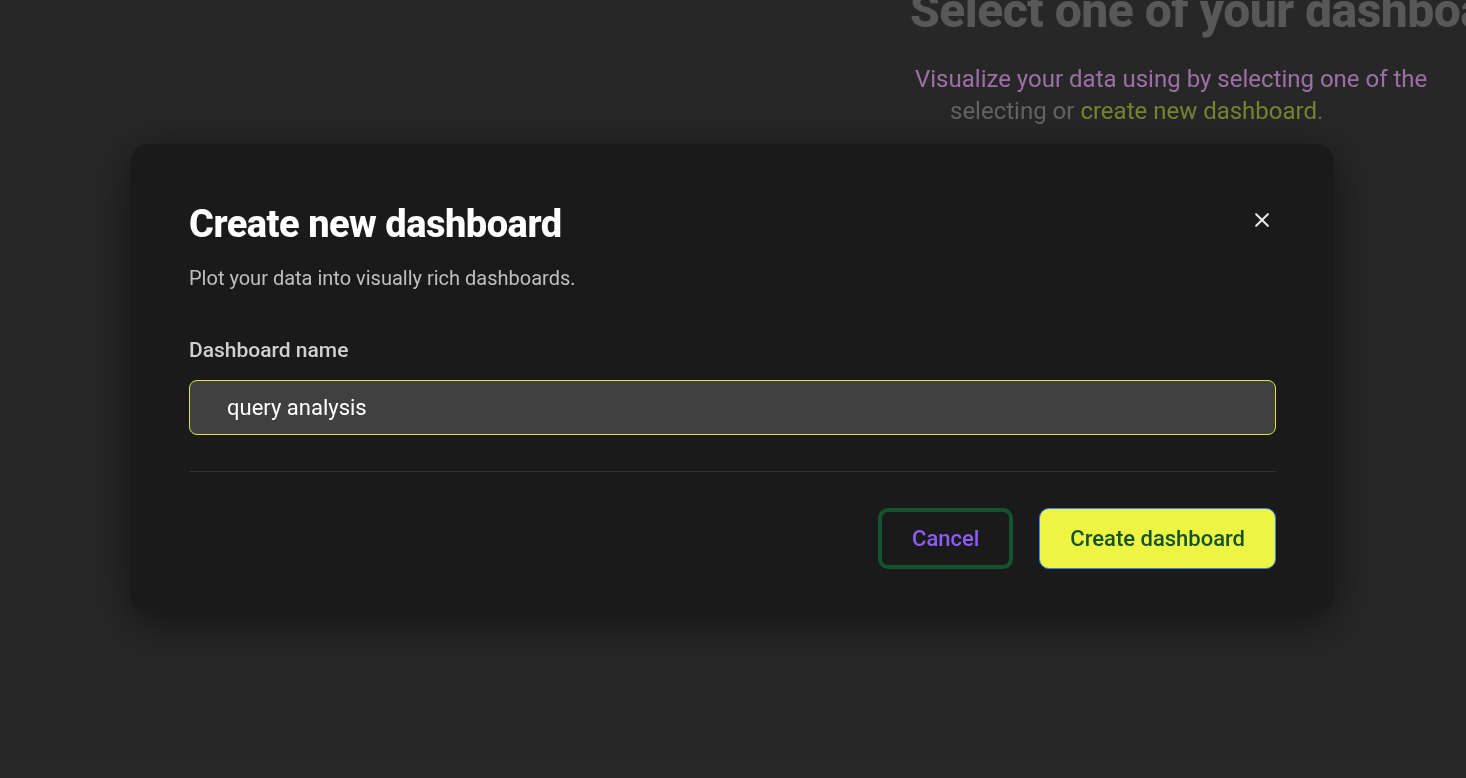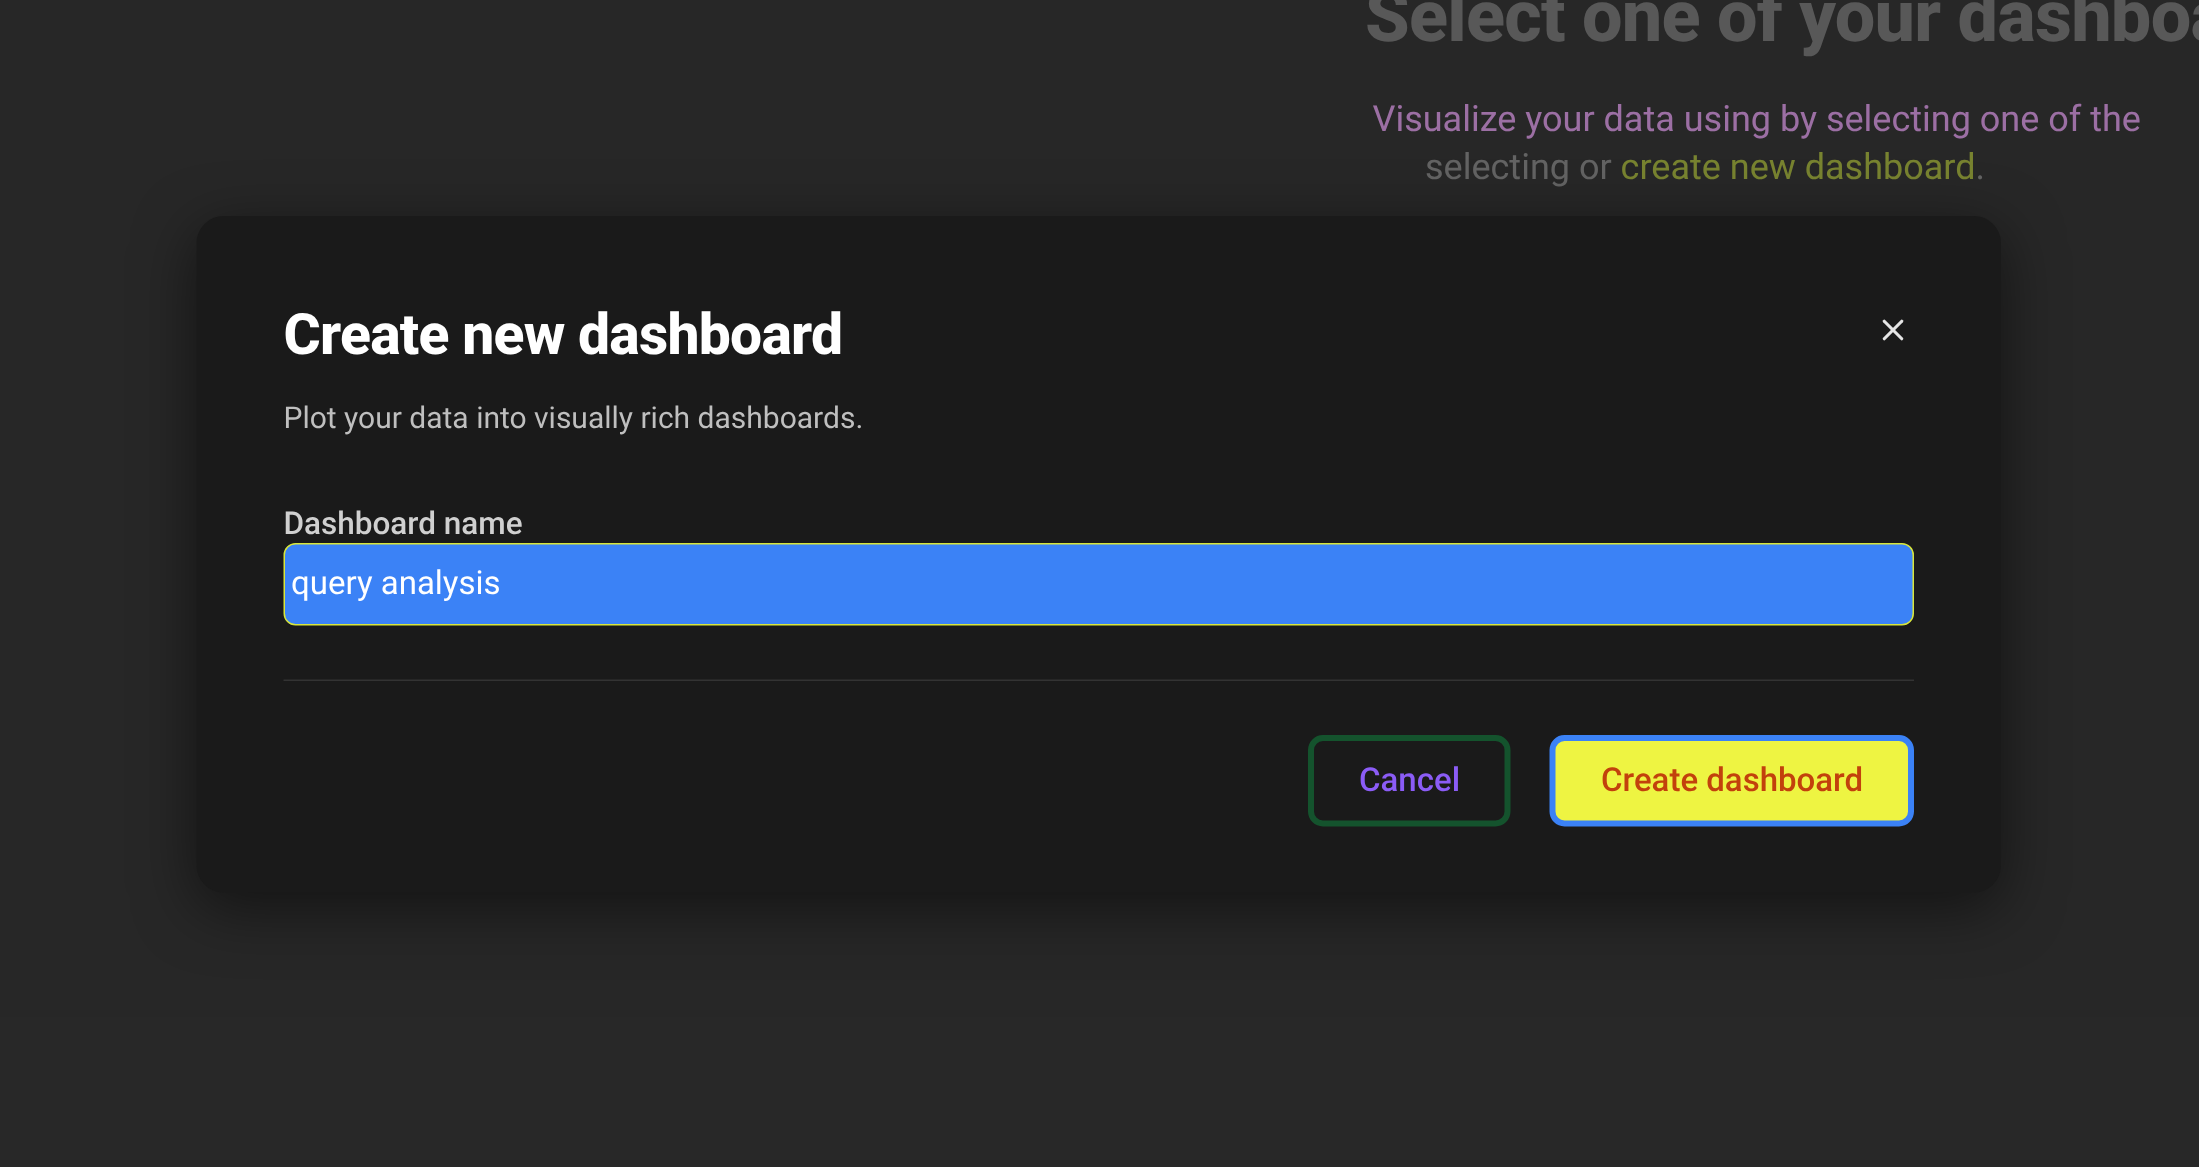--- a/index.html
+++ b/index.html
@@ -104,24 +104,25 @@
       font-weight: 400;
     }
     .field-label {
       font-size: 21px;
       color: #d0d0d0;
       margin-top: 48px;
       font-weight: 500;
     }
     .text-input {
       width: 100%;
-      background: #3b82f6;
+      margin-top: 18px;
+      background: #404040;
       border: 1px solid #d8e63c;
       border-radius: 8px;
-      padding: 14px 4px;
+      padding: 14px 37px;
       font-size: 22px;
       color: #ffffff;
       outline: none;
       font-family: inherit;
     }
     .divider {
       height: 1px;
       background: #333;
       margin-top: 36px;
     }
@@ -139,22 +140,22 @@
       cursor: pointer;
       font-family: inherit;
     }
     .btn-cancel {
       background: transparent;
       border: 4px solid #14532d;
       color: #8b5cf6;
     }
     .btn-primary {
       background: #eef442;
-      border: 4px solid #3b82f6;
-      color: #c2410c;
+      border: 1px solid #3b82f6;
+      color: #14532d;
       font-weight: 500;
     }
   </style>
 </head>
 <body>
 
 <div class="background-content">
   <div class="bg-heading">Select one of your dashboards</div>
   <div class="bg-subtext">Visualize your data using by selecting one of the</div>
   <div class="bg-subtext-line2">

